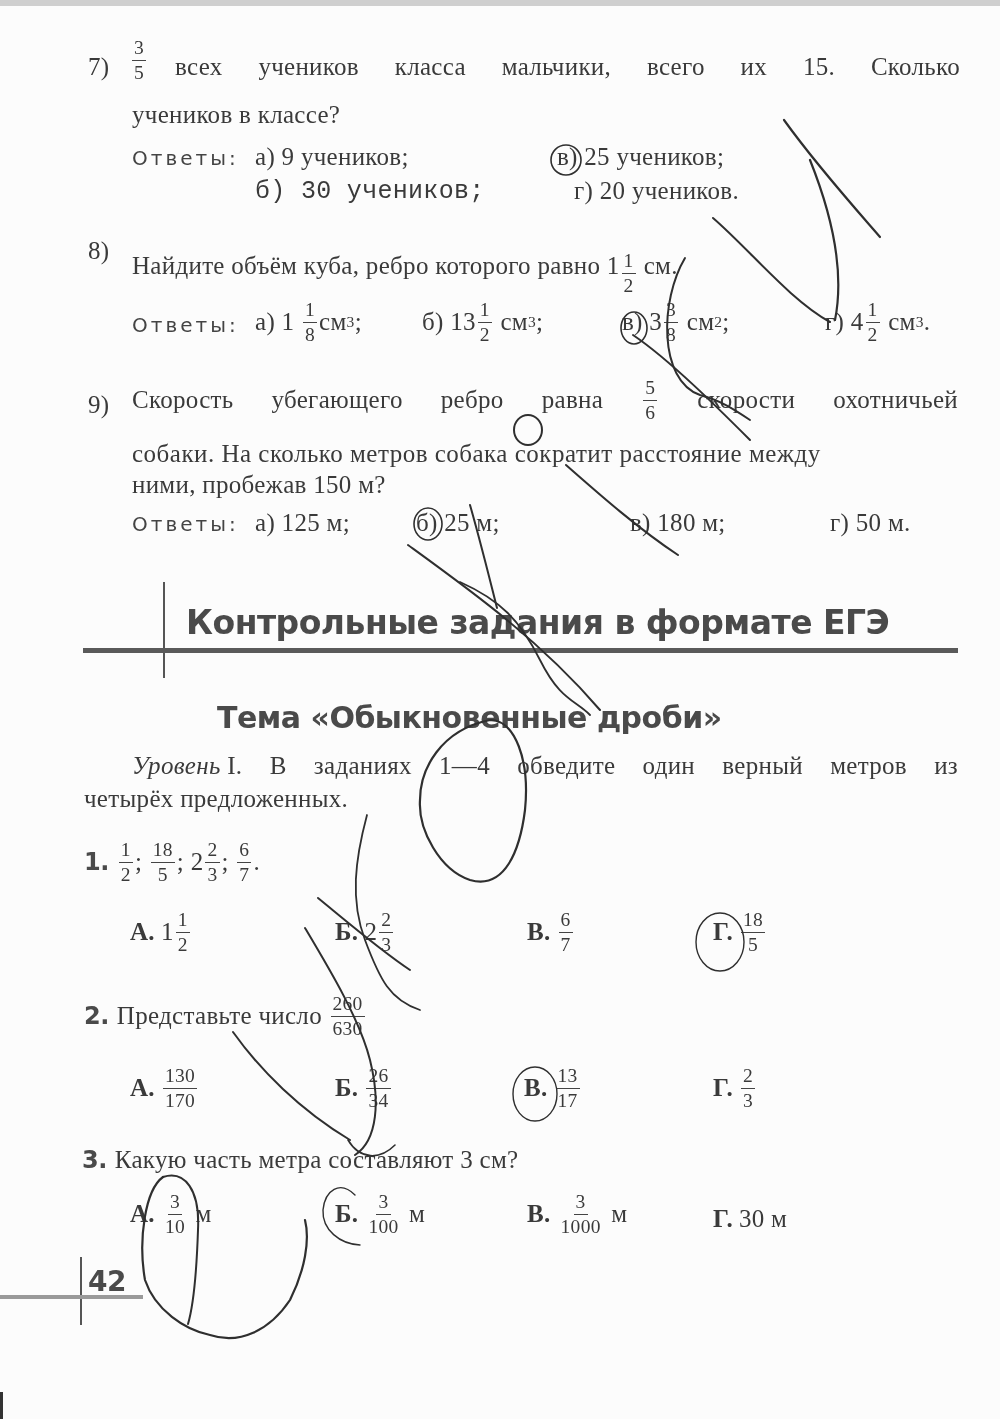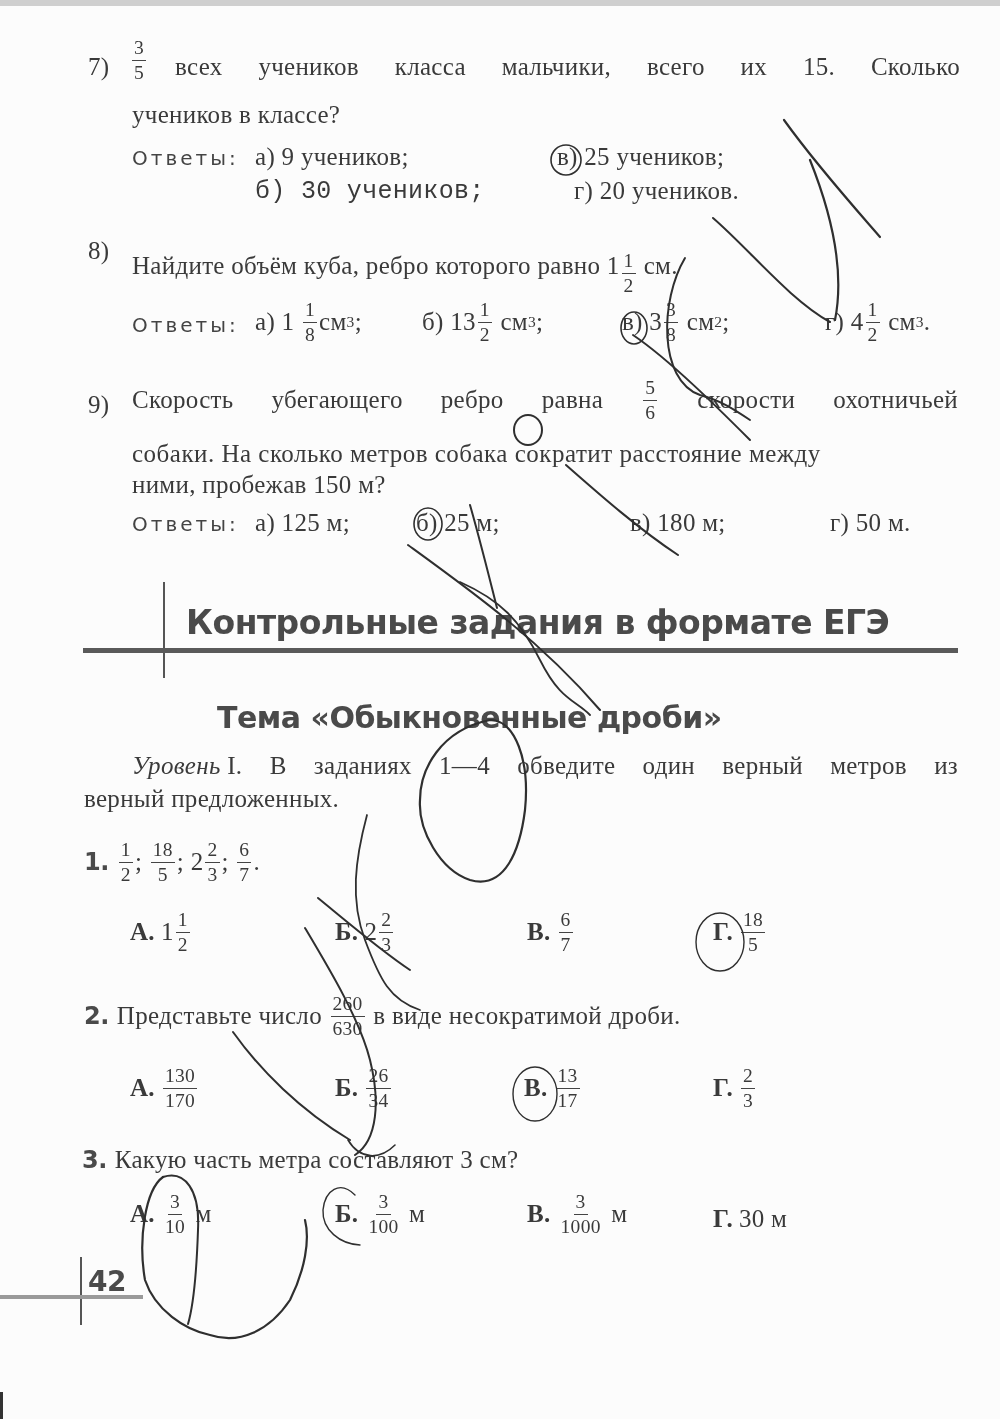--- a/index.html
+++ b/index.html
@@ -120,21 +120,21 @@
   <span><span class="ital">Уровень</span>&nbsp;<span>I.</span></span>
   <span>В</span>
     <span>заданиях</span>
     <span>1—4</span>
     <span>обведите</span>
     <span>один</span>
     <span>верный</span>
     <span>метров</span>
     <span>из</span>
 </div>
-<div class="abs serif" style="left:84px;top:785px;">верный предложенных.</div>
+<div class="abs serif" style="left:84px;top:785px;">четырёх предложенных.</div>
 
 <div class="abs serif" style="left:84px;top:840px;display:flex;align-items:center;">
   <span class="bold heading-sans" style="font-size:24px;margin-right:8px;">1.</span>
   <span class="frac">
       <span class="num">1</span>
       <span class="den">2</span>
     </span><span>;</span>&nbsp;
   <span class="frac">
       <span class="num">18</span>
       <span class="den">5</span>
@@ -179,21 +179,20 @@
     </span>
 </div>
 
 <div class="abs serif" style="left:84px;top:994px;display:flex;align-items:center;">
   <span class="bold heading-sans" style="font-size:24px;margin-right:8px;">2.</span>
   <span>Представьте число</span>&nbsp;
   <span class="frac">
       <span class="num">260</span>
       <span class="den">630</span>
     </span>&nbsp;
-  <span>в виде несократимой дроби.</span>
 </div>
 <div class="abs serif ans" style="left:130px;top:1066px;">
   <span class="lbl">А.</span>
     <span class="frac">
       <span class="num">130</span>
       <span class="den">170</span>
     </span>
 </div>
 <div class="abs serif ans" style="left:335px;top:1066px;">
   <span class="lbl">Б.</span>

